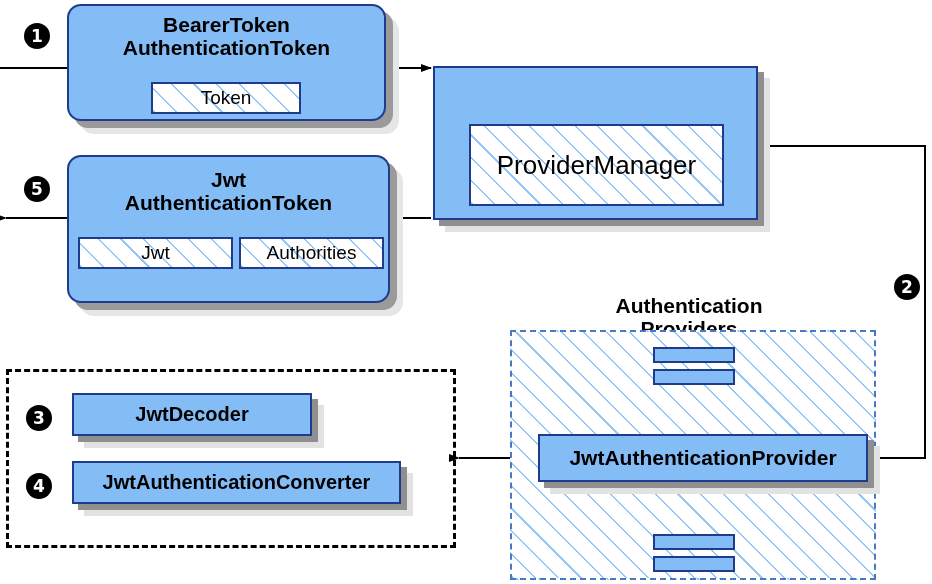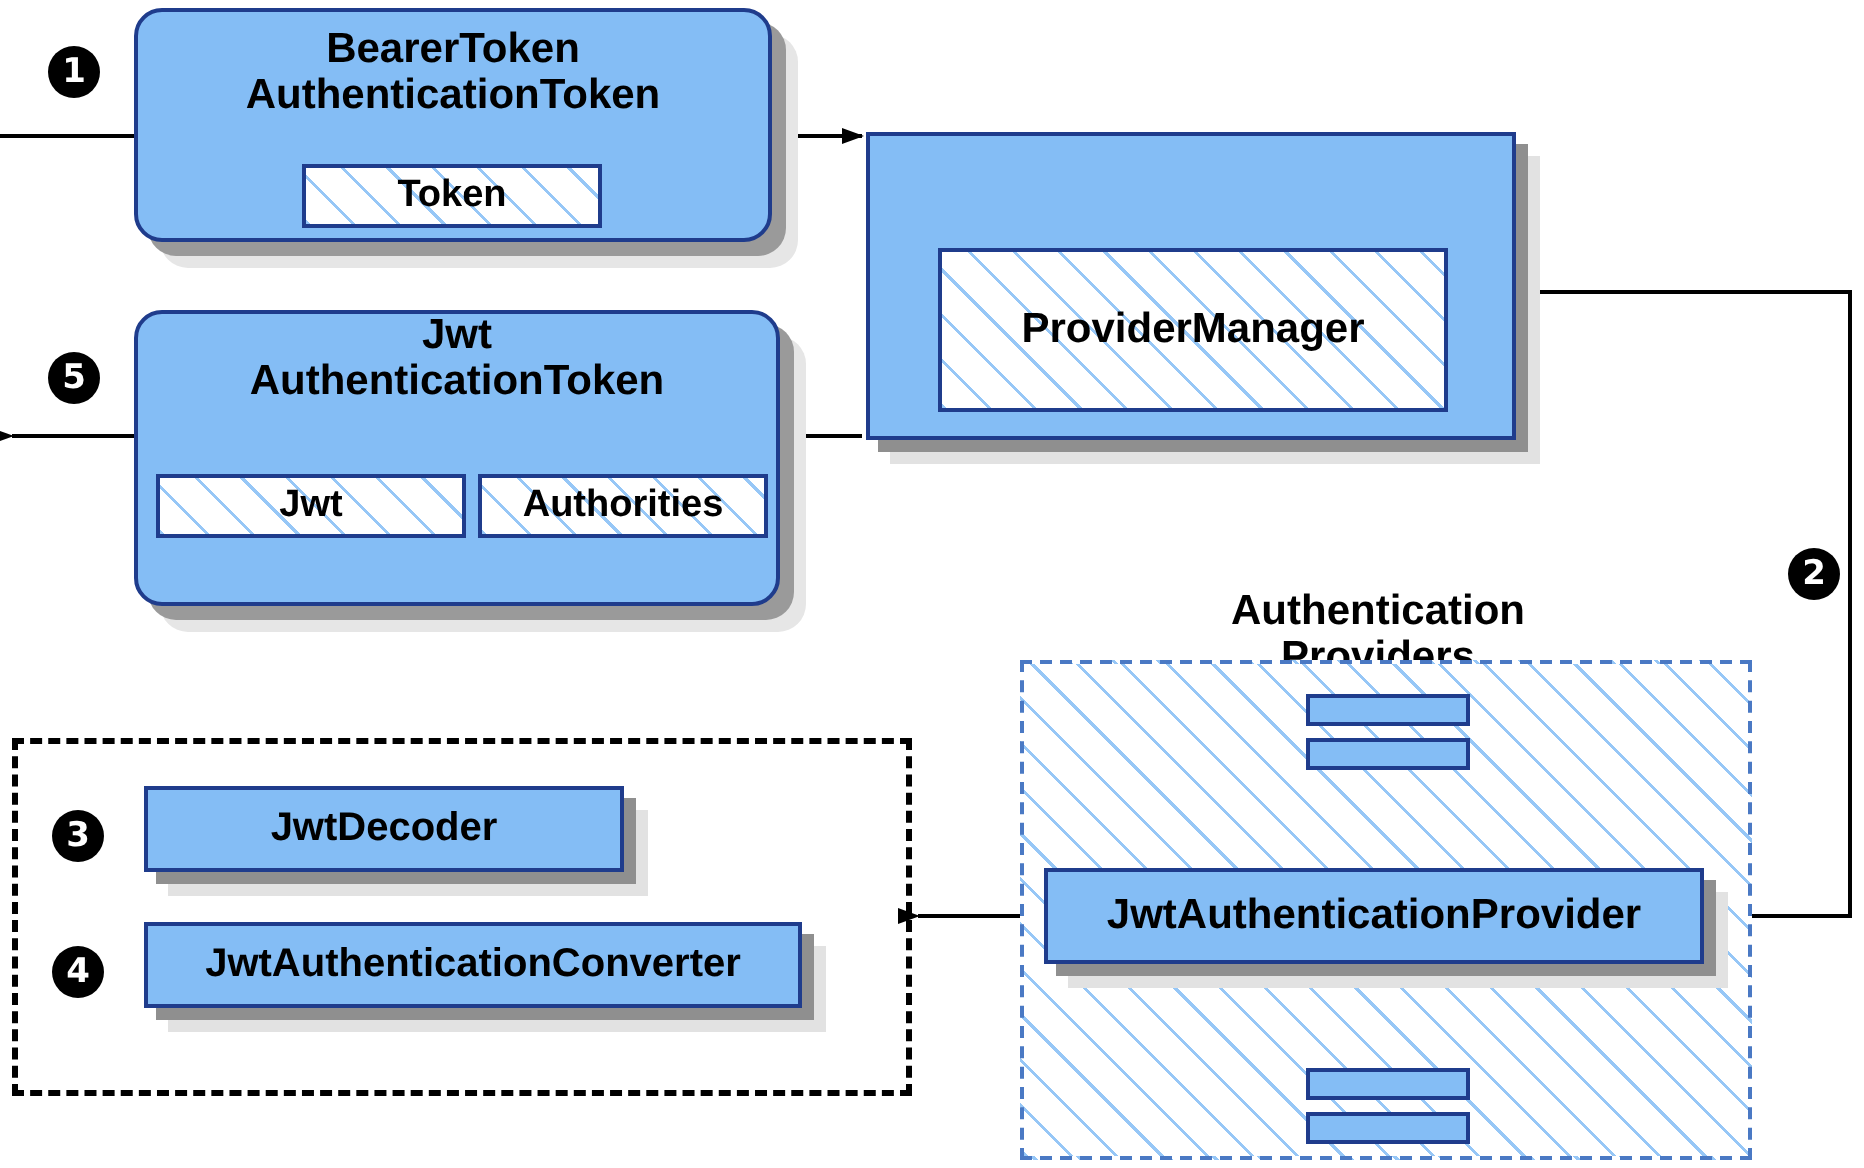--- a/index.html
+++ b/index.html
@@ -58,21 +58,21 @@
       rgba(255,255,255,0) 16px
     );
   }
   .inner-box {
     box-sizing: border-box;
     border: 2px solid #1f3c8c;
     display: flex;
     align-items: center;
     justify-content: center;
     color: #000;
-    font-weight: bold;
+    font-weight: normal;
     position: absolute;
   }
   
   .node-title {
     width: 100%;
     line-height: 1.08;
     white-space: pre-line;
   }
   
   .step {
@@ -161,40 +161,40 @@
   <div class="step" style="left:26px; top:405px;">3</div>
   <div class="step" style="left:26px; top:473px;">4</div>
   <div class="step" style="left:894px; top:274px;">2</div>
 
   <div class="node rounded shadow2r" style="left:67px; top:4px; width:319px; height:117px; padding-top:8px;">
     <div class="node-title" style="font-size:21px;">BearerToken
 AuthenticationToken</div>
     <div class="inner-box hatch" style="left:82px; top:76px; width:150px; height:32px; font-size:19px;">Token</div>
   </div>
 
-  <div class="node rounded shadow2r" style="left:67px; top:155px; width:323px; height:148px; padding-top:0;">
+  <div class="node rounded shadow2r" style="left:67px; top:155px; width:323px; height:148px; padding-top:12px;">
     <div class="node-title" style="font-size:21px;">Jwt
 AuthenticationToken</div>
     <div class="inner-box hatch" style="left:9px; top:80px; width:155px; height:32px; font-size:19px;">Jwt</div>
     <div class="inner-box hatch" style="left:170px; top:80px; width:145px; height:32px; font-size:19px;">Authorities</div>
   </div>
 
   <div class="node shadow2" style="left:433px; top:66px; width:325px; height:154px; padding-top:18px;">
-    <div class="inner-box hatch" style="left:34px; top:56px; width:255px; height:82px; font-size:21px;">ProviderManager</div>
+    <div class="inner-box hatch" style="left:34px; top:56px; width:255px; height:82px; font-size:26px;">ProviderManager</div>
   </div>
 
   <div class="group-label" style="left:589px; top:265px; width:200px; font-size:21px;">Authentication
 Providers</div>
 
   <div class="group-dashed-blue hatch" style="left:510px; top:330px; width:366px; height:250px;"></div>
 
   <div class="mini-bar" style="left:653px; top:347px; width:82px; height:16px;"></div>
   <div class="mini-bar" style="left:653px; top:369px; width:82px; height:16px;"></div>
 
-  <div class="node shadow2" style="left:522px; top:434px; width:330px; height:48px; justify-content:center;">
+  <div class="node shadow2" style="left:538px; top:434px; width:330px; height:48px; justify-content:center;">
     <div class="node-title" style="font-size:21px; line-height:44px;">JwtAuthenticationProvider</div>
   </div>
 
   <div class="mini-bar" style="left:653px; top:534px; width:82px; height:16px;"></div>
   <div class="mini-bar" style="left:653px; top:556px; width:82px; height:16px;"></div>
 
   <div class="group-dotted-black" style="left:6px; top:369px; width:450px; height:179px;"></div>
 
   <div class="node shadow2" style="left:72px; top:393px; width:240px; height:43px; justify-content:center;">
     <div class="node-title" style="font-size:20px; line-height:39px;">JwtDecoder</div>

